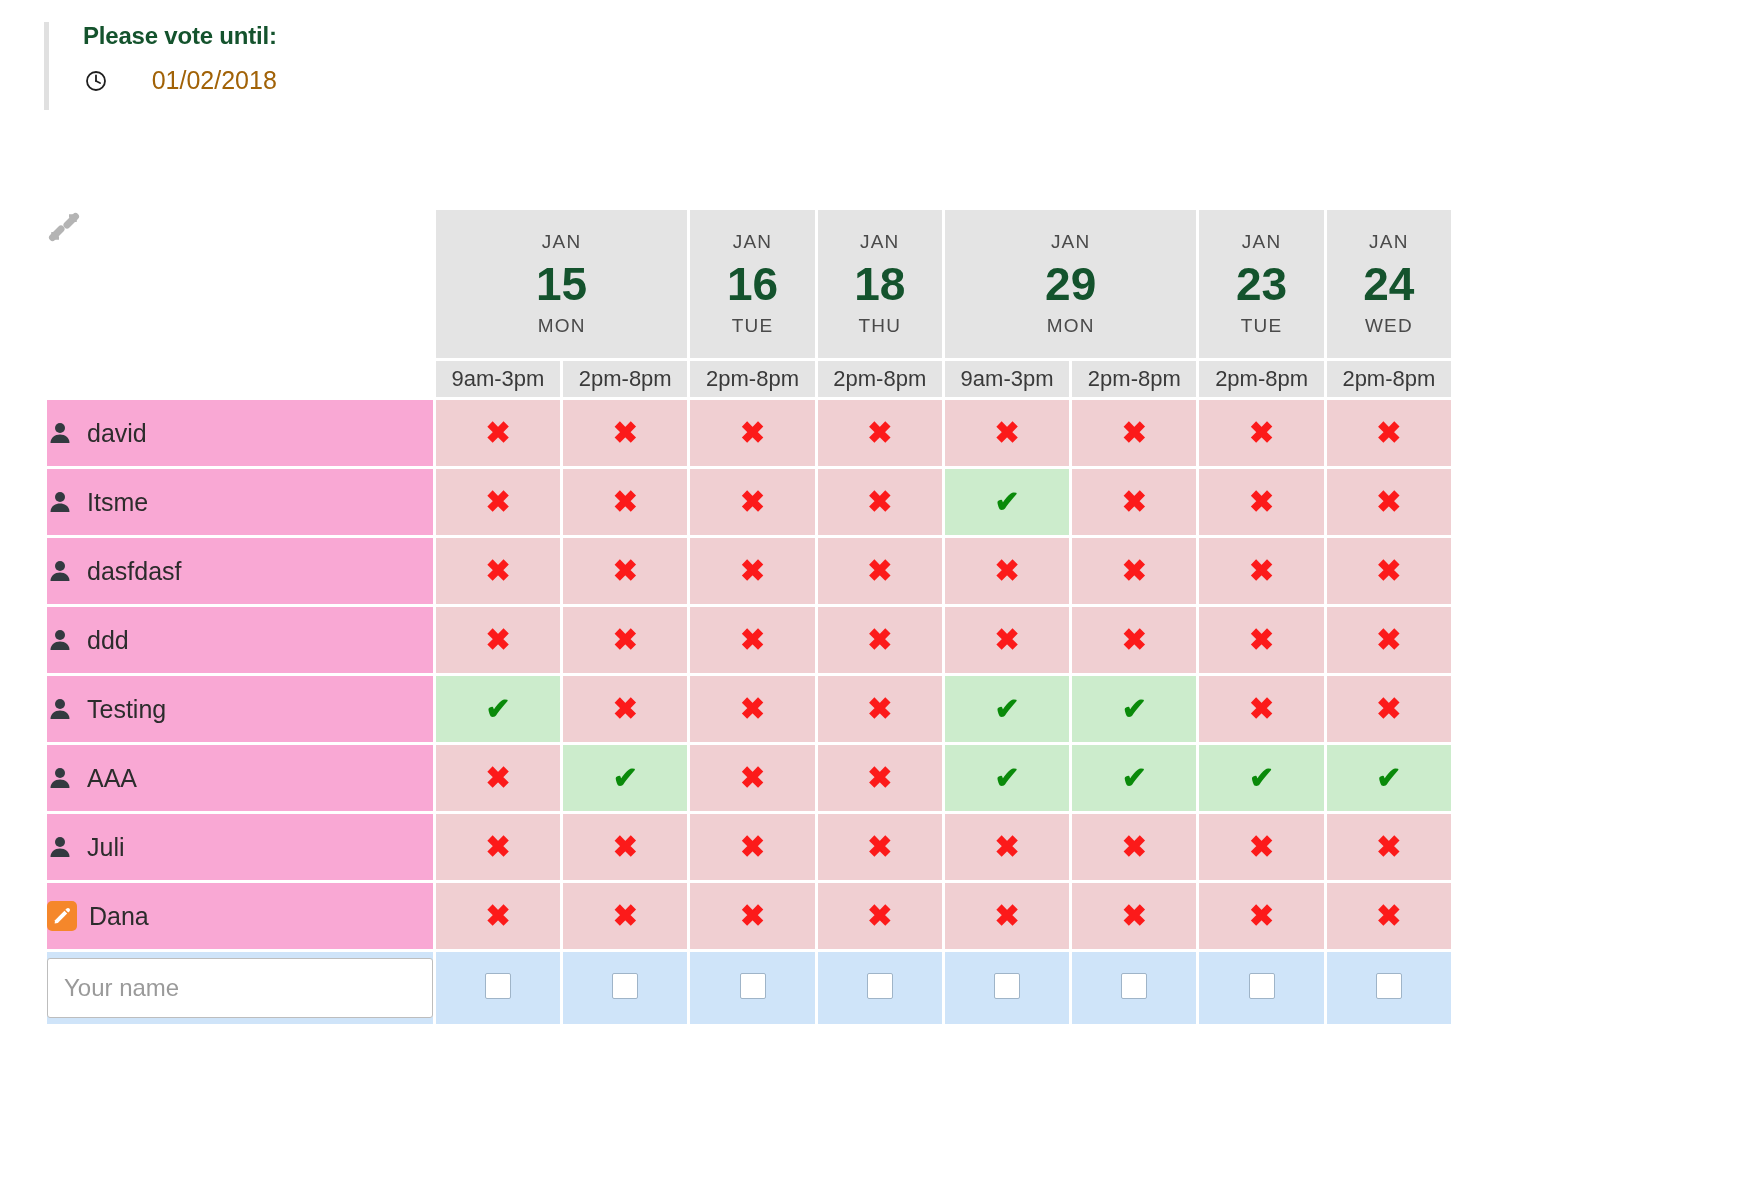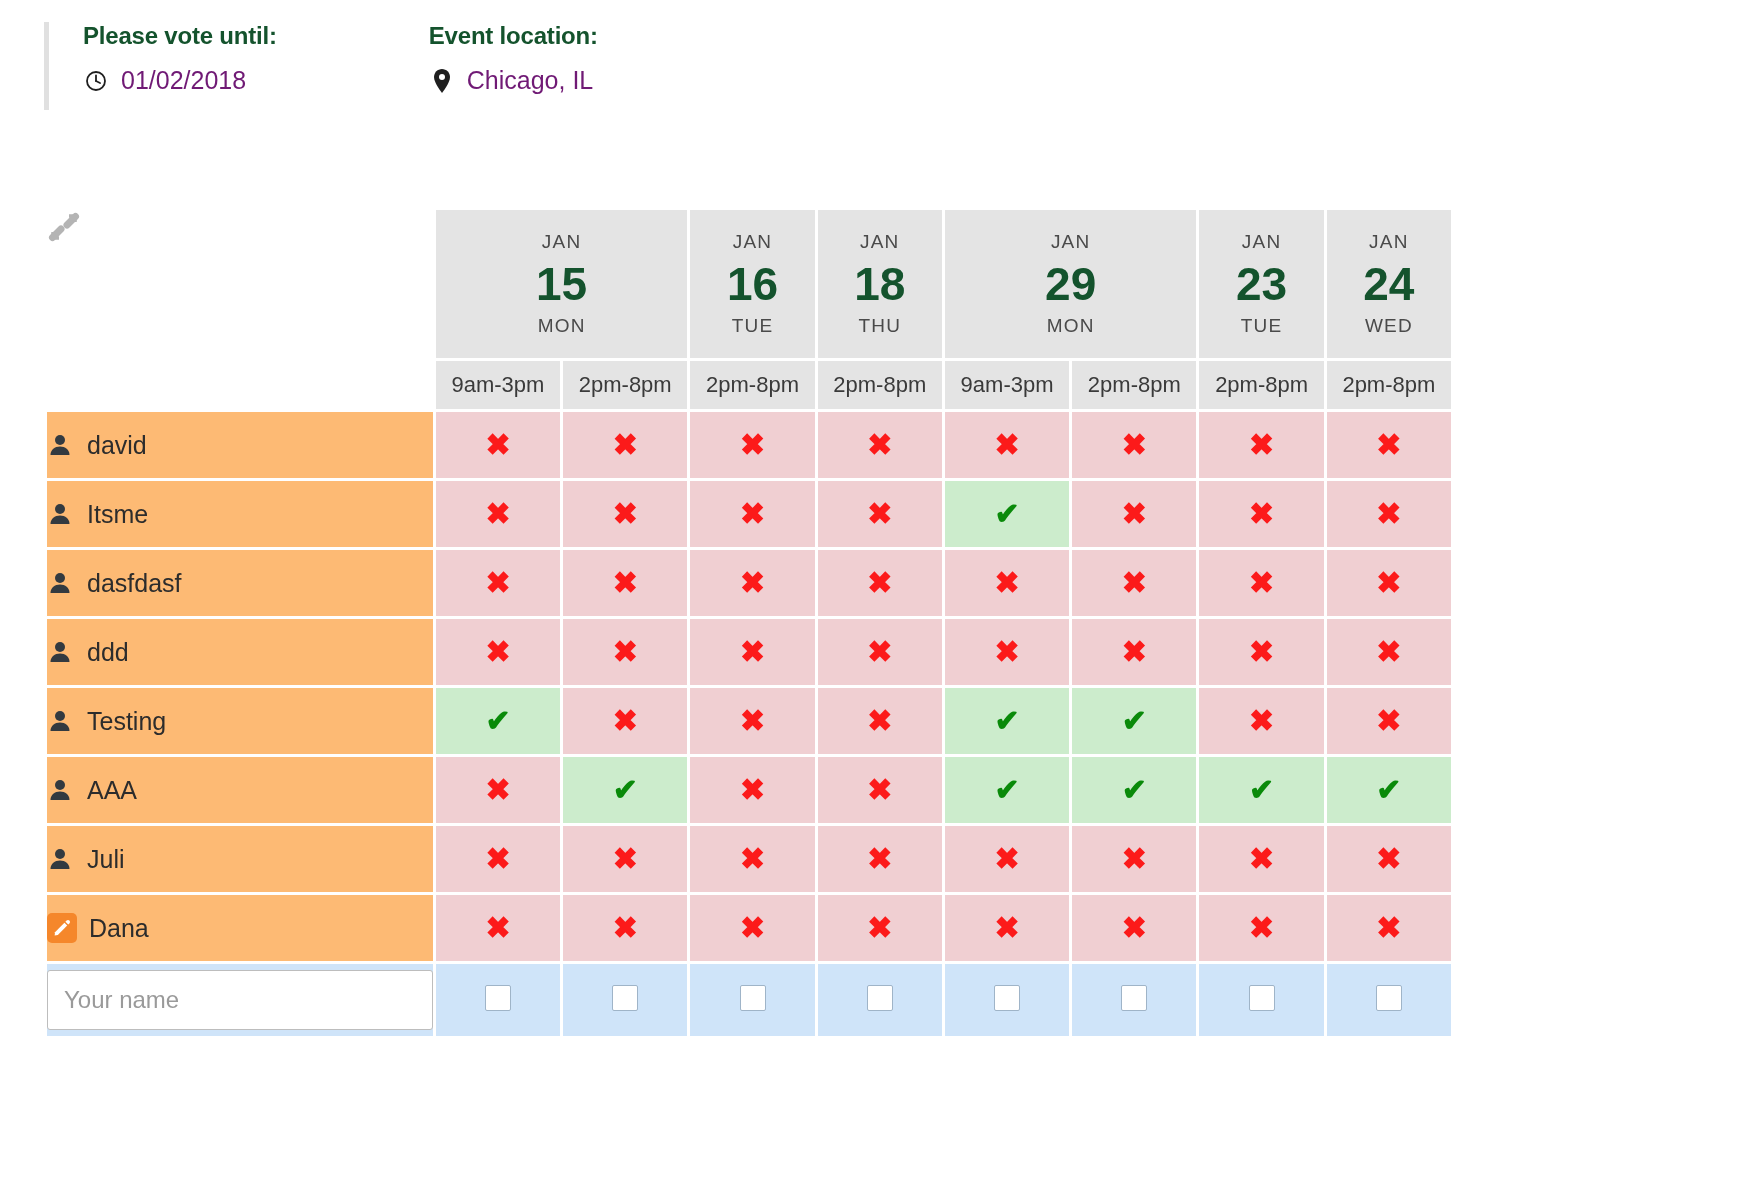--- a/index.html
+++ b/index.html
@@ -30,22 +30,23 @@
     font-weight: bold;
     color: #14532d;
     letter-spacing: -0.2px;
     margin-bottom: 16px;
     white-space: nowrap;
   }
   .info-value {
     display: flex;
     align-items: center;
     font-size: 25px;
-    color: #701a75;
+    color: #a16207;
     white-space: nowrap;
+    justify-content: space-between;
   }
   .info-value .glyph {
     display: inline-flex;
     align-items: center;
     justify-content: center;
     width: 26px;
     margin-right: 12px;
     color: #1f1f1f;
   }
 
@@ -91,29 +92,29 @@
     color: #4a4a4a;
     margin-top: 36px;
   }
   .date-mon { font-size: 19px; letter-spacing: 1.2px; }
   .date-num { font-size: 46px; font-weight: bold; color: #14532d; line-height: 1.35; }
   .date-dow { font-size: 19px; letter-spacing: 1.2px; }
 
   .slot-head {
     background: #e4e4e4;
     text-align: center;
-    height: 48px;
+    height: 36px;
     vertical-align: middle;
     font-size: 22px;
     color: #3a3a3a;
     white-space: nowrap;
   }
 
   .name-cell {
-    background: #fdba74;
+    background: #f9a8d4;
     height: 66px;
     vertical-align: middle;
     padding-left: 18px;
     font-size: 25px;
     color: #2c2c2c;
     white-space: nowrap;
   }
   .name-inner { display: flex; align-items: center; }
   .person-icon {
     width: 26px; height: 26px;
@@ -195,32 +196,20 @@
           <svg width="22" height="22" viewBox="0 0 22 22">
             <circle cx="11" cy="11" r="9" fill="none" stroke="#1f1f1f" stroke-width="1.8"></circle>
             <line x1="11" y1="11" x2="11" y2="5.5" stroke="#1f1f1f" stroke-width="1.8" stroke-linecap="round"></line>
             <line x1="11" y1="11" x2="15" y2="13" stroke="#1f1f1f" stroke-width="1.8" stroke-linecap="round"></line>
           </svg>
         </span>
         <span>01/02/2018</span>
       </div>
     </div>
 
-    <div class="info-block loc">
-      <div class="info-title">Event location:</div>
-      <div class="info-value">
-        <span class="glyph">
-          <svg width="18" height="24" viewBox="0 0 18 24">
-            <path d="M9 0C4.6 0 1 3.6 1 8c0 6 8 16 8 16s8-10 8-16c0-4.4-3.6-8-8-8z" fill="#1f1f1f"></path>
-            <circle cx="9" cy="8" r="3" fill="#ffffff"></circle>
-          </svg>
-        </span>
-        <span>Chicago, IL</span>
-      </div>
-    </div>
 
   </div>
 
   <div class="table-wrap">
     <table class="poll">
       <colgroup id="poll-colgroup">
         <col class="namecol">
       <col class="slotcol">
           <col class="slotcol">
           <col class="slotcol">

